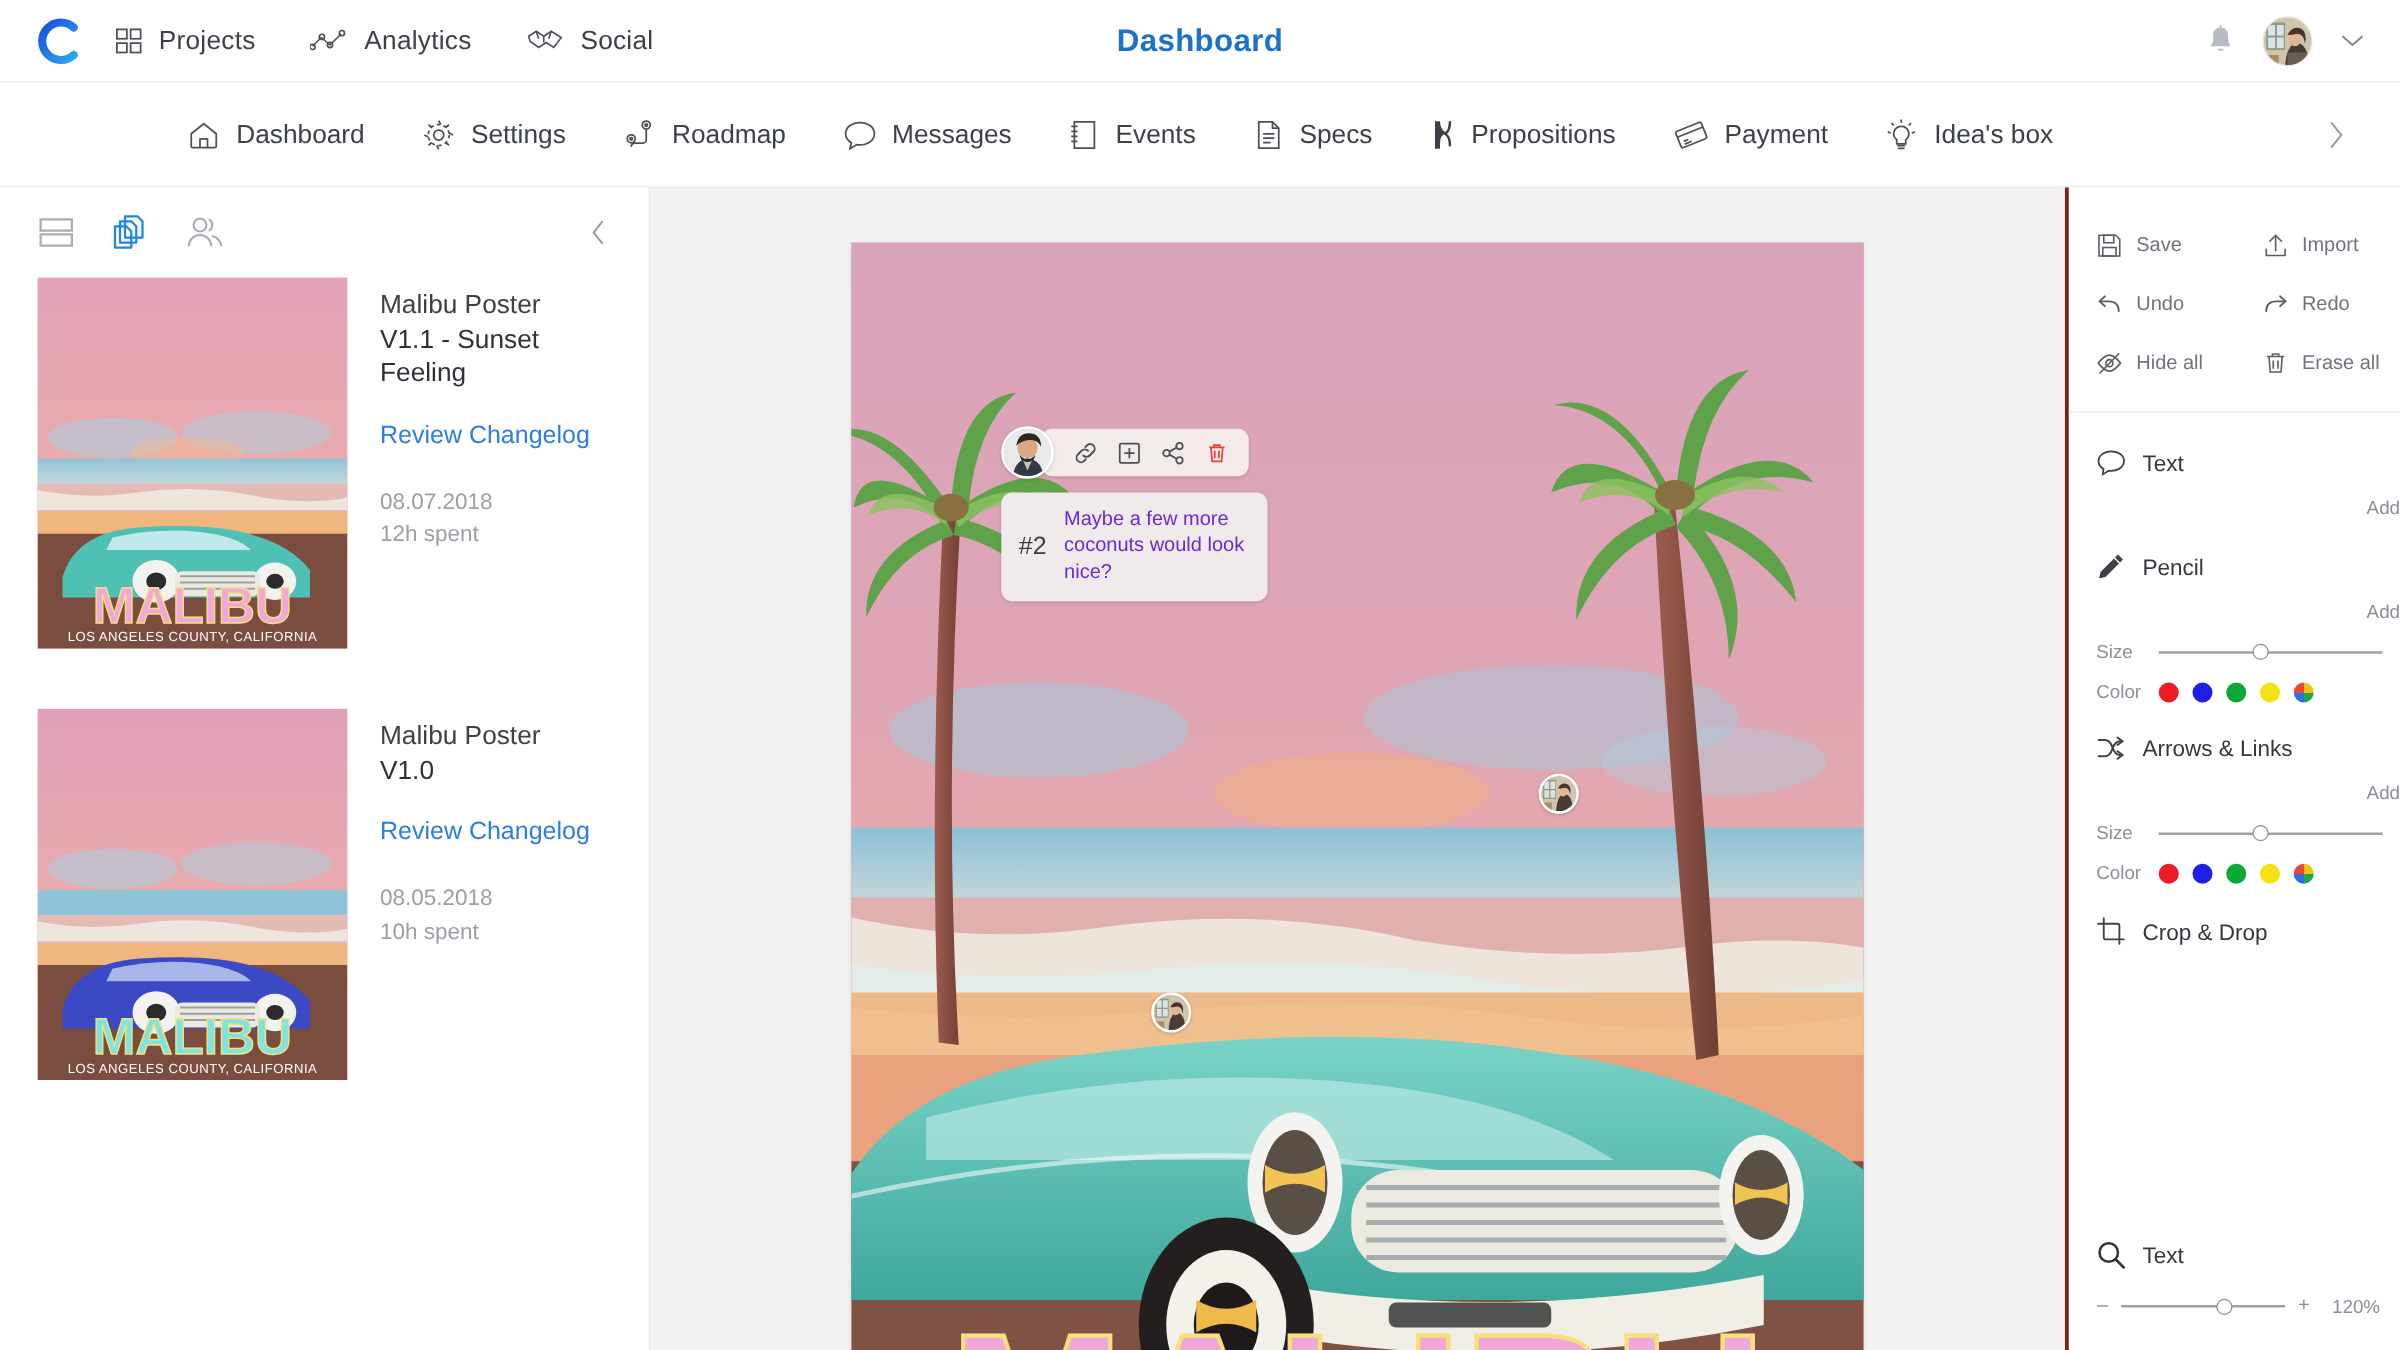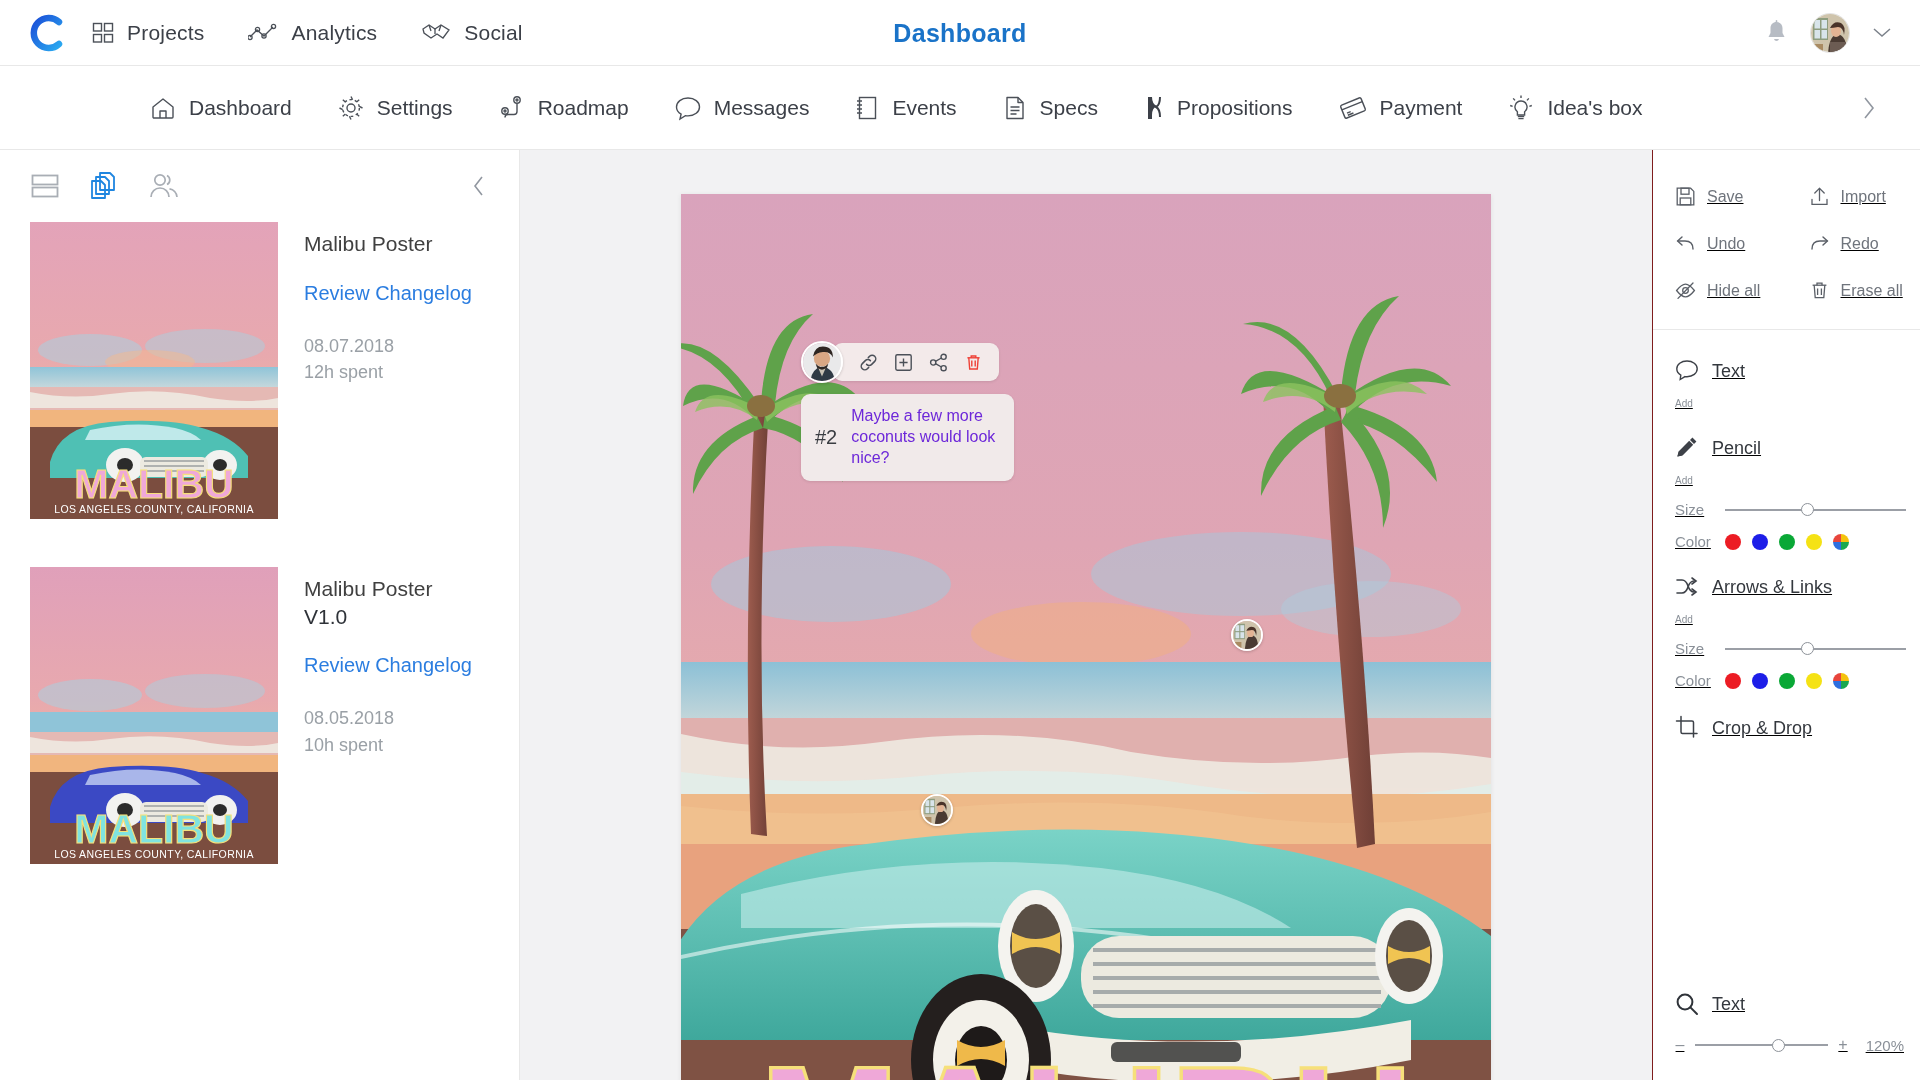--- a/index.html
+++ b/index.html
@@ -120,36 +120,36 @@
   .comment-num { font-size: 20px; color: #3a3d42; }
   .comment-text { font-size: 16px; color: #6d28d9; line-height: 1.3; }
   .canvas-marker {
     position: absolute; width: 32px; height: 32px; border-radius: 50%;
     overflow: hidden; border: 2px solid #fff; cursor: pointer;
     box-shadow: 0 1px 3px rgba(0,0,0,.2);
   }
 
   
   .right-panel {
-    width: 268px; flex: 0 0 268px; border-left: 1px solid #7f1d1d;
-    background: #fff; display: flex; flex-direction: column; position: relative; text-decoration: underline;
+    width: 268px; flex: 0 0 268px; border-left: 3px solid #7f1d1d;
+    background: #fff; display: flex; flex-direction: column; position: relative;
   }
   .rp-actions {
     display: grid; grid-template-columns: 1fr 1fr; row-gap: 26px;
     padding: 36px 0 28px 0; border-bottom: 1px solid #e8e8e8;
   }
   .rp-act { display: flex; align-items: center; gap: 11px; cursor: pointer; padding-left: 22px; }
   .rp-act .label { font-size: 16px; color: #6f747c; }
   .rp-tools { padding: 28px 0 0 0; flex: 1; }
   .tool-block { margin-bottom: 26px; }
   .tool-head { display: flex; align-items: flex-end; gap: 13px; padding-left: 22px; cursor: pointer; }
   .tool-head .label { font-size: 18px; color: #34383e; }
   .tool-row { display: flex; align-items: center; padding-left: 22px; margin-top: 15px; }
   .tool-row .rlabel { font-size: 15px; color: #8a9098; width: 50px; flex: 0 0 50px; }
-  .tool-add { font-size: 10px; color: #8a9098; padding-left: 22px; margin-top: 16px; cursor: pointer; }
+  .tool-add { font-size: 15px; color: #8a9098; padding-left: 22px; margin-top: 16px; cursor: pointer; text-align: right; }
   .slider { flex: 1; height: 16px; position: relative; display: flex; align-items: center; margin-right: 14px; }
   .slider .track { position: absolute; left: 0; right: 0; height: 2px; background: #9b9fa6; }
   .slider .knob {
     position: absolute; width: 13px; height: 13px; border-radius: 50%;
     background: #fff; border: 1.5px solid #8d9299; cursor: pointer;
   }
   .swatches { display: flex; gap: 11px; align-items: center; }
   .sw { width: 16px; height: 16px; border-radius: 50%; cursor: pointer; }
   .sw.multi {
     background:
@@ -445,20 +445,21 @@
               <g stroke="#9aa0a0" stroke-width="1.6">
                   <path d="M114 239 h60 M114 244 h60 M114 249 h60"></path>
                 </g>
 
               <text x="124" y="276" font-family="Liberation Sans, sans-serif" font-size="41" font-weight="bold" fill="#efa8d8" stroke="#f6e07a" stroke-width="1.1" text-anchor="middle">MALIBU</text>
               <text x="124" y="291" font-family="Liberation Sans, sans-serif" font-size="10.5" fill="#ffffff" text-anchor="middle" letter-spacing="0.4">LOS ANGELES COUNTY, CALIFORNIA</text>
             </svg>
           </div>
           <div class="proj-meta">
             <div class="proj-title">Malibu Poster</div>
+            <div class="proj-ver">V1.1 - Sunset Feeling</div>
             <div class="proj-link">Review Changelog</div>
             <div class="proj-date">08.07.2018</div>
             <div class="proj-spent">12h spent</div>
           </div>
         </div>
 
         <div class="proj-item">
           <div class="thumb">
             <svg viewBox="0 0 248 297" preserveAspectRatio="xMidYMid slice">
               <defs>

